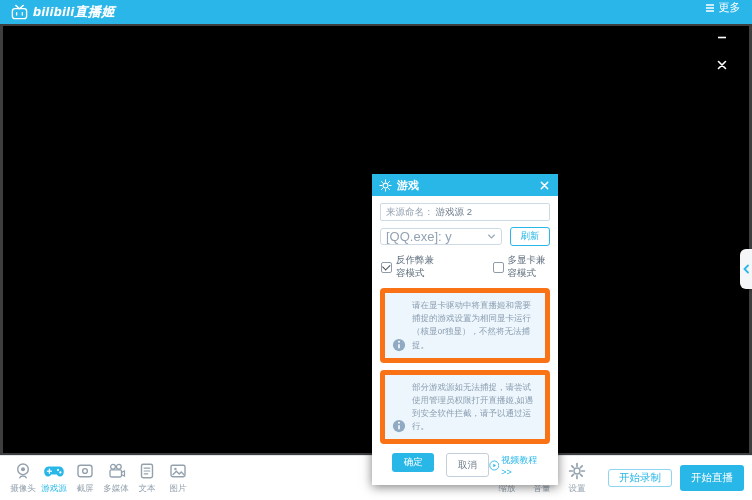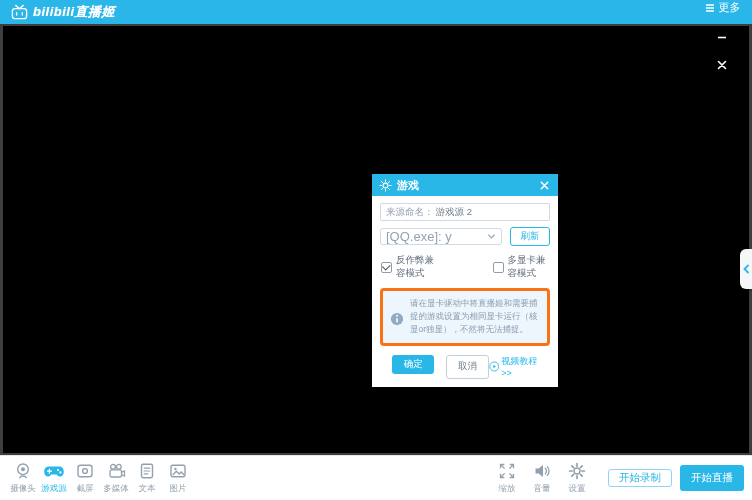--- a/index.html
+++ b/index.html
@@ -49,22 +49,22 @@
 
   .check-row { display:flex; align-items:center; margin:0 0 8px 1px;gap:40px; }
   .cbx { width:11px; height:11px; border:1px solid #8e9cab; border-radius:2px; background:#fff;
     display:inline-flex; align-items:center; justify-content:center; margin-right:4px; cursor:pointer; flex:none; }
   .cbx.checked::after { content:""; width:6px; height:3.5px; border-left:1.6px solid #3c464f;
     border-bottom:1.6px solid #3c464f; transform:rotate(-45deg) translate(0.5px,-1px); }
   .cbx-label { color:#5f6e7d; font-size:9.5px; }
   .cbx-group { display:flex; align-items:center; }
   .cbx-group + .cbx-group { margin-left:14px; }
 
-  .info-box { background:#ecf6fc; border:3px solid #f97316; border-radius:4px; padding:6px 7px;
-    display:flex; align-items:center; gap:6px; margin-bottom:7px; }
+  .info-box { background:#ecf6fc; border:5px solid #f97316; border-radius:4px; padding:6px 7px;
+    display:flex; align-items:flex-end; gap:6px; margin-bottom:7px; }
   .info-text { color:#8b9db1; font-size:8.5px; line-height:1.55; flex:1; }
   .info-ic { flex:none; margin-top:4px; }
 
   .dlg-footer { display:flex; padding:2px 0 0 12px; }
   .btn-ok { width:44px; height:19px; background:#29b7e8; color:#fff; border:none; border-radius:3px;
     font-size:9.5px; display:flex; align-items:center; justify-content:center; cursor:pointer; }
   .btn-cancel { width:44px; height:24px; background:#fff; color:#6d7d8b; border:1px solid #c3cfda; border-radius:3px;
     font-size:9.5px; display:flex; align-items:center; justify-content:center; margin-left:12px; cursor:pointer; }
   .tutorial-link { margin-left:auto; margin-right:4px; color:#29b7e8; font-size:9px;
     display:flex; align-items:center; gap:2px; cursor:pointer; }
@@ -175,20 +175,28 @@
 
       <div class="info-box">
         <svg class="info-ic" width="14" height="14" viewBox="0 0 16 16">
           <circle cx="8" cy="8" r="7" fill="#90aac3"></circle>
           <rect x="7.1" y="6.8" width="1.8" height="5.2" rx="0.9" fill="#fff"></rect>
           <circle cx="8" cy="4.3" r="1.1" fill="#fff"></circle>
         </svg>
         <span class="info-text">请在显卡驱动中将直播姬和需要捕捉的游戏设置为相同显卡运行（核显or独显），不然将无法捕捉。</span>
       </div>
 
+      <div class="info-box">
+        <svg class="info-ic" width="14" height="14" viewBox="0 0 16 16">
+          <circle cx="8" cy="8" r="7" fill="#90aac3"></circle>
+          <rect x="7.1" y="6.8" width="1.8" height="5.2" rx="0.9" fill="#fff"></rect>
+          <circle cx="8" cy="4.3" r="1.1" fill="#fff"></circle>
+        </svg>
+        <span class="info-text">部分游戏源如无法捕捉，请尝试使用管理员权限打开直播姬,如遇到安全软件拦截，请予以通过运行。</span>
+      </div>
 
       <div class="dlg-footer">
         <div class="btn-ok">
           <span>确定</span>
         </div>
         <div class="btn-cancel">
           <span>取消</span>
         </div>
         <div class="tutorial-link">
           <svg width="11" height="11" viewBox="0 0 14 14">

